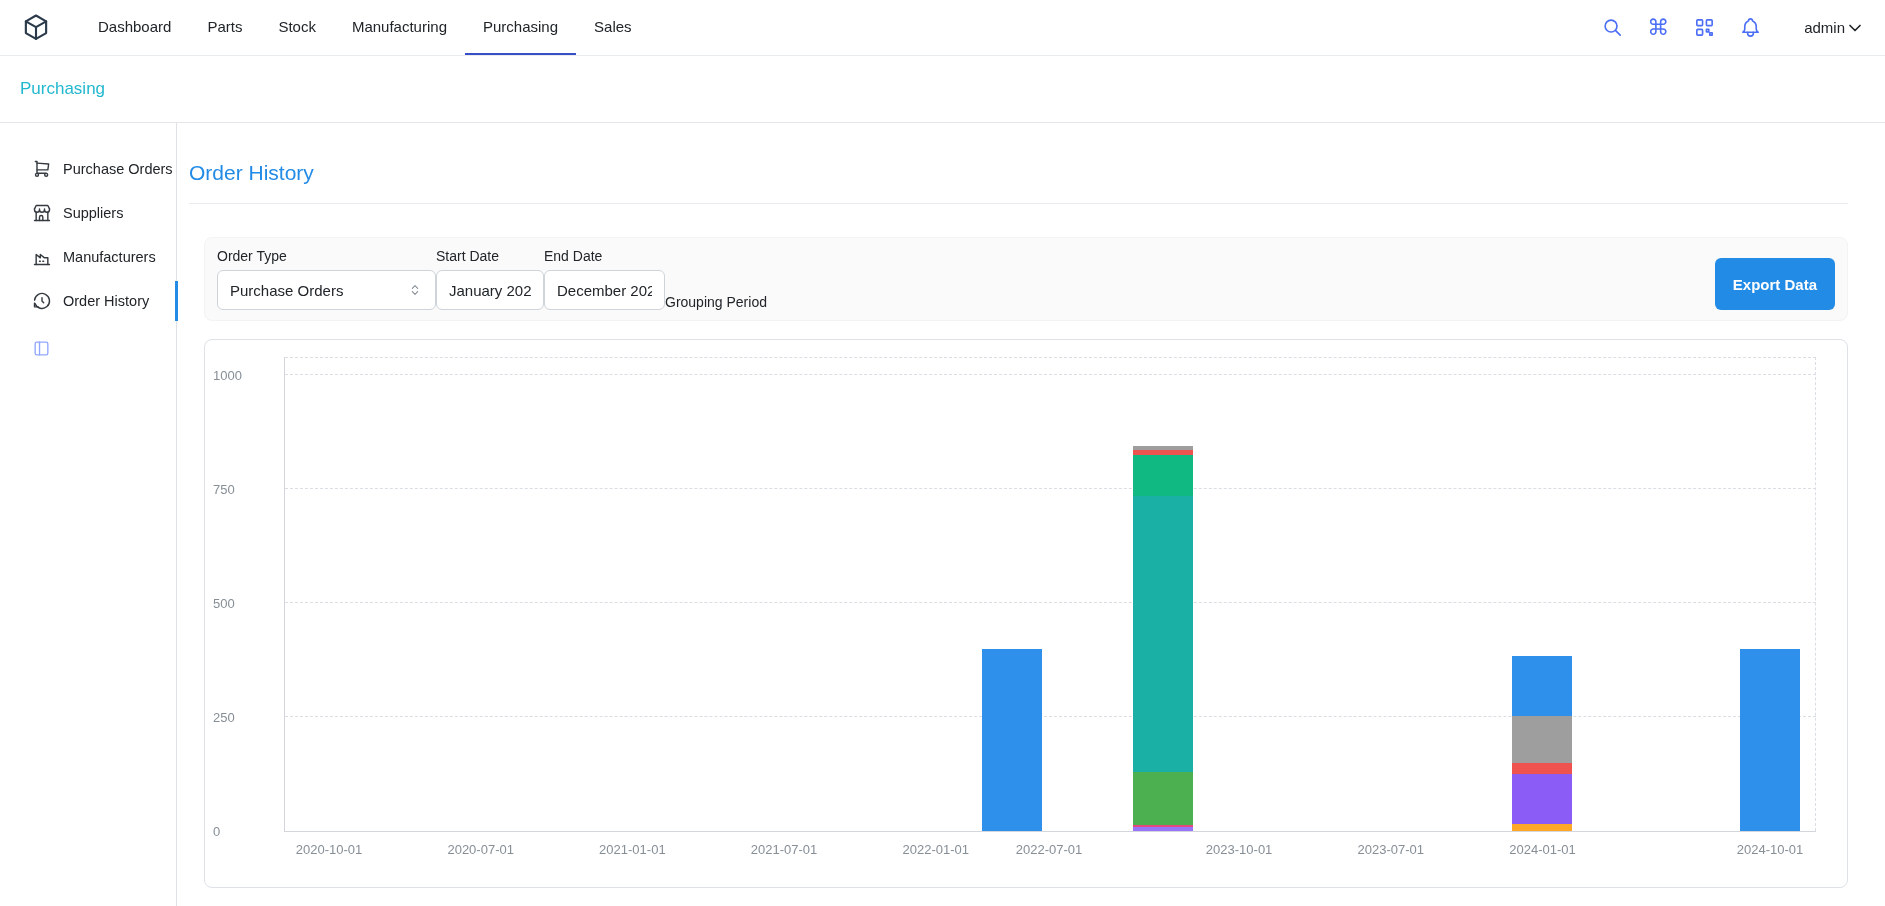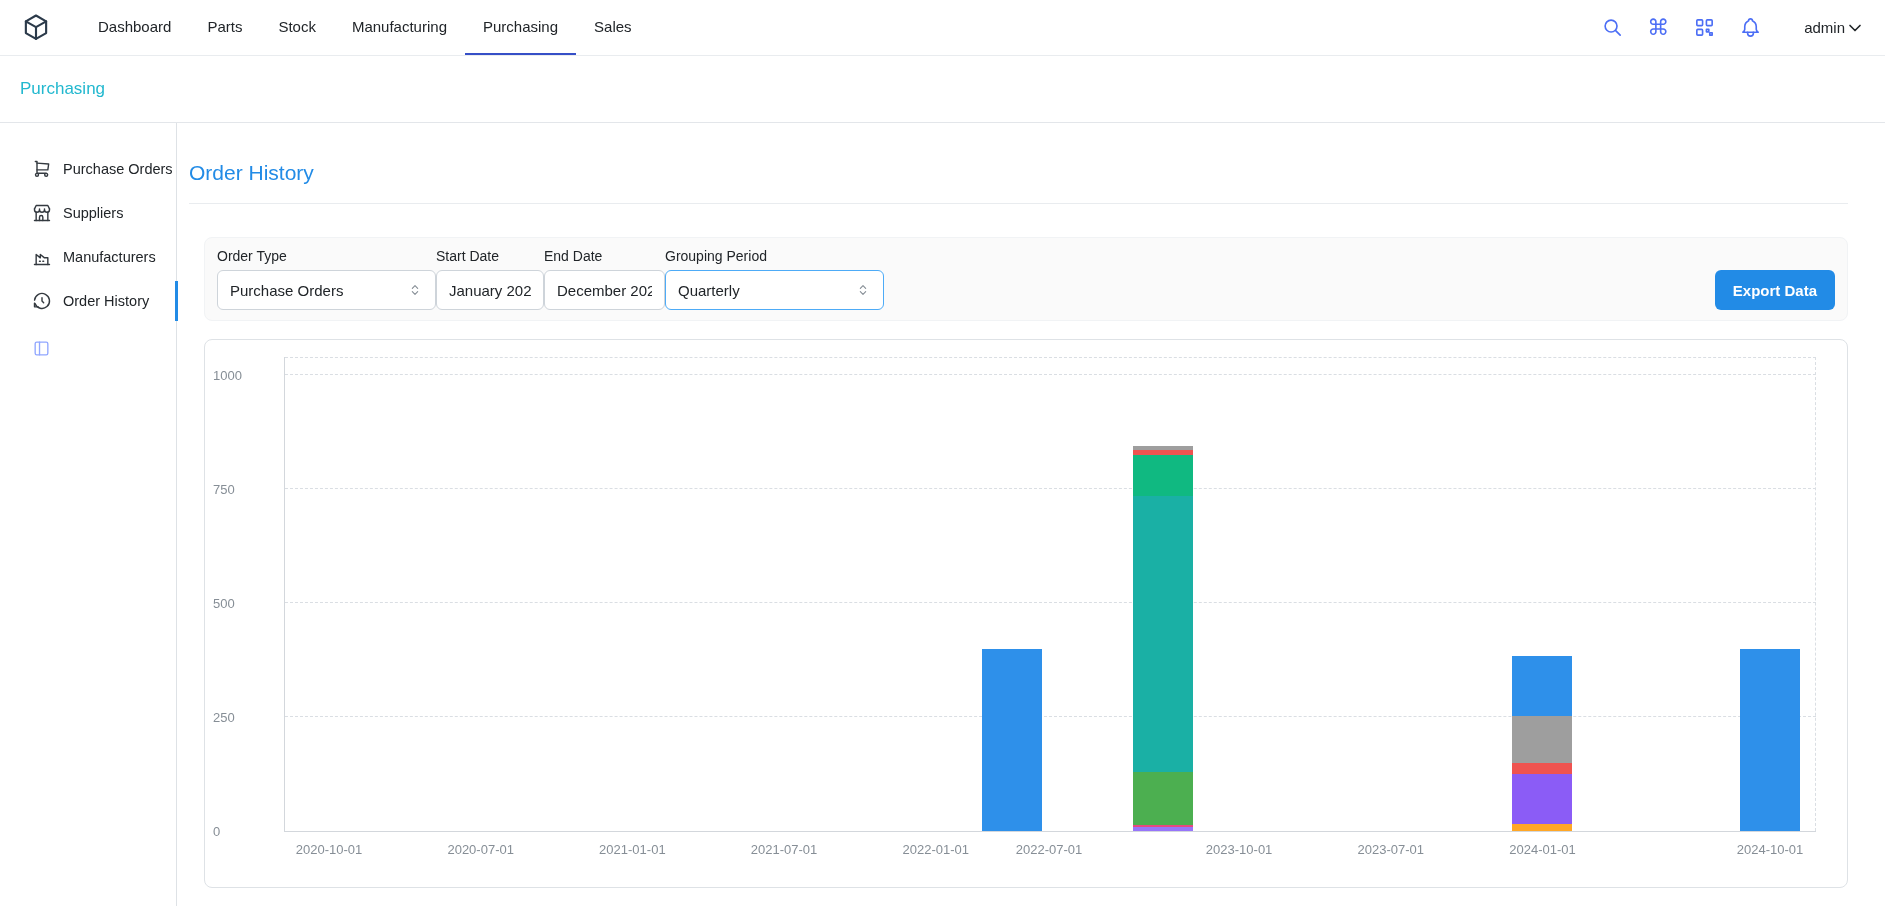--- a/index.html
+++ b/index.html
@@ -49,21 +49,21 @@
            padding:10px 12px;display:flex;align-items:flex-end;box-sizing:border-box;height:84px;}
   .fgroup{display:flex;flex-direction:column;gap:6px;}
   .flabel{font-size:14px;font-weight:500;color:#212529;}
   .fcontrol{height:40px;box-sizing:border-box;border:1px solid #ced4da;border-radius:6px;background:#fff;
             font-size:15px;color:#212529;display:flex;align-items:center;padding:0 12px;cursor:pointer;}
   .fcontrol.focused{border-color:#4dabf7;}
   .fcontrol .selval{flex:1;white-space:nowrap;overflow:hidden;}
   .sel-chev{width:16px;height:16px;color:#868e96;margin-left:8px;flex-shrink:0;}
   .sel-chev svg{width:16px;height:16px;}
   input.fcontrol{cursor:text;padding:0 12px;font-family:"Liberation Sans",sans-serif;}
-  .export{margin-left:auto;height:40px;padding:0 18px;background:#228be6;color:#fff;border:none;
+  .export{margin-left:auto;height:52px;padding:0 18px;background:#228be6;color:#fff;border:none;
           border-radius:6px;font-size:15px;font-weight:600;cursor:pointer;font-family:"Liberation Sans",sans-serif;}
 
   
   .chart-card{margin:18px 0 0 15px;height:549px;border:1px solid #dee2e6;border-radius:8px;
               position:relative;box-sizing:border-box;background:#fff;}
   .plot-area{position:absolute;left:79px;right:31px;top:17px;bottom:55px;
              border-left:1px solid #d3d7dc;border-bottom:1px solid #d3d7dc;}
   .gridline{position:absolute;left:0;right:0;height:0;border-top:1px dashed #dadee3;}
   .gridline.topline{top:0;}
   .vline-right{position:absolute;right:0;top:0;bottom:0;width:0;border-left:1px dashed #dadee3;}
@@ -198,27 +198,20 @@
           <div class="fgroup">
             <div class="flabel">Start Date</div>
             <input class="fcontrol" value="January 2020" style="width: 108px;">
           </div>
           <div class="fgroup">
             <div class="flabel">End Date</div>
             <input class="fcontrol" value="December 2024" style="width: 121px;">
           </div>
           <div class="fgroup">
             <div class="flabel">Grouping Period</div>
-            <div class="fcontrol focused" style="width: 219px;">
-              <span class="selval">Quarterly</span>
-              <span class="sel-chev"><svg viewBox="0 0 24 24" fill="none" stroke="currentColor" stroke-width="1.7" stroke-linecap="round" stroke-linejoin="round">
-                  <polyline points="8 9.5 12 5.5 16 9.5"></polyline>
-                  <polyline points="8 14.5 12 18.5 16 14.5"></polyline>
-                </svg></span>
-            </div>
           </div>
           <button class="export">Export Data</button>
       </div>
 
       <div class="chart-card">
         <div class="plot-area">
             <div class="ylabel" style="bottom: -8px;">0</div>
             <div class="gridline" style="bottom: 113.942px;"></div>
             <div class="ylabel" style="bottom: 105.942px;">250</div>
             <div class="gridline" style="bottom: 227.885px;"></div>

